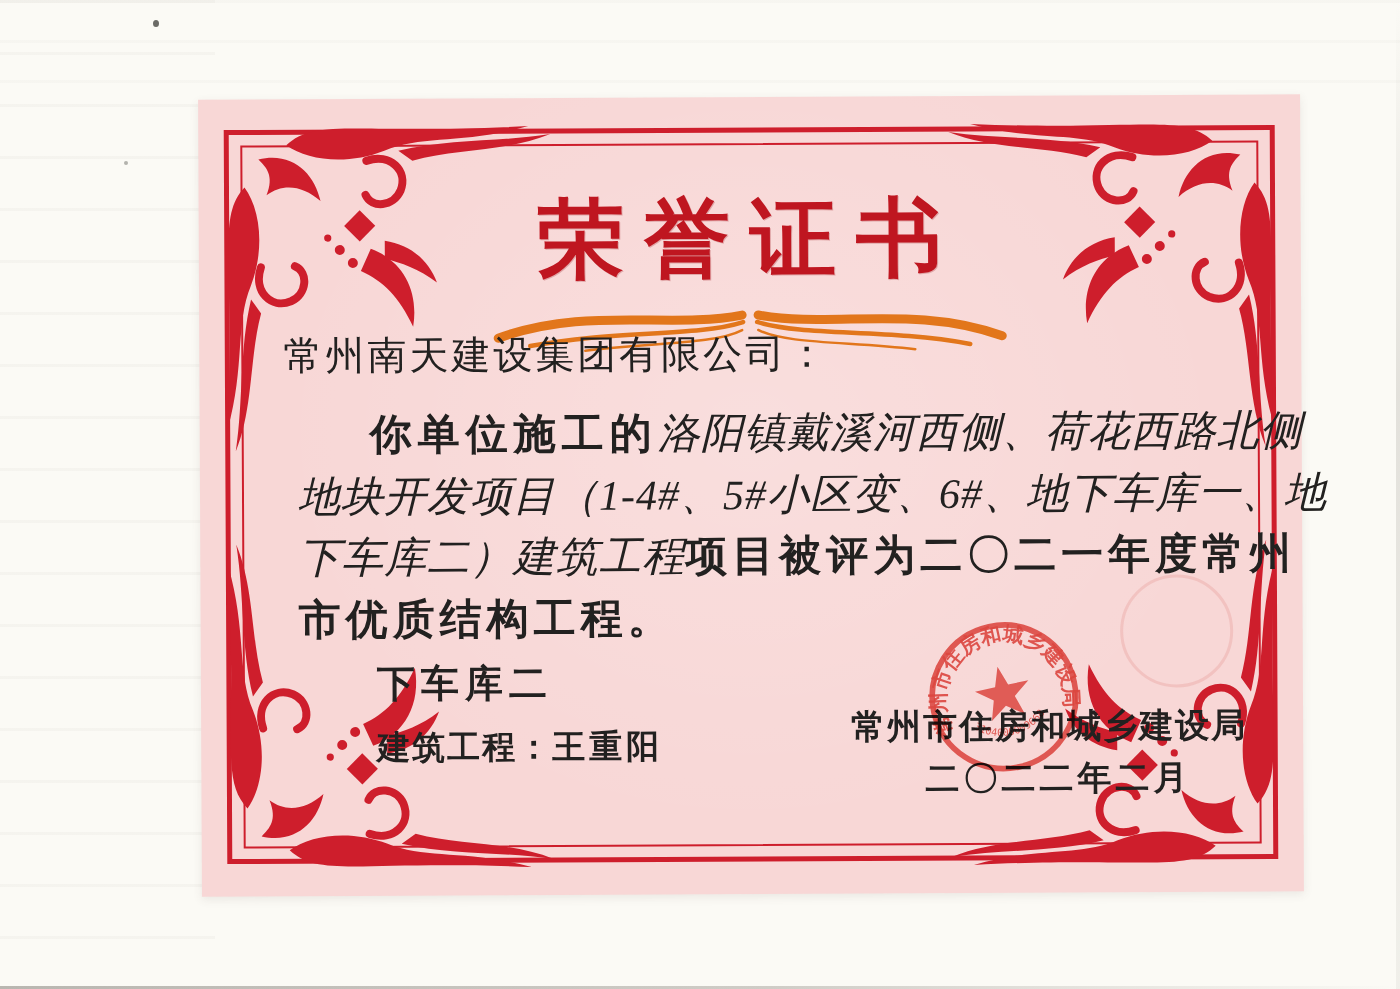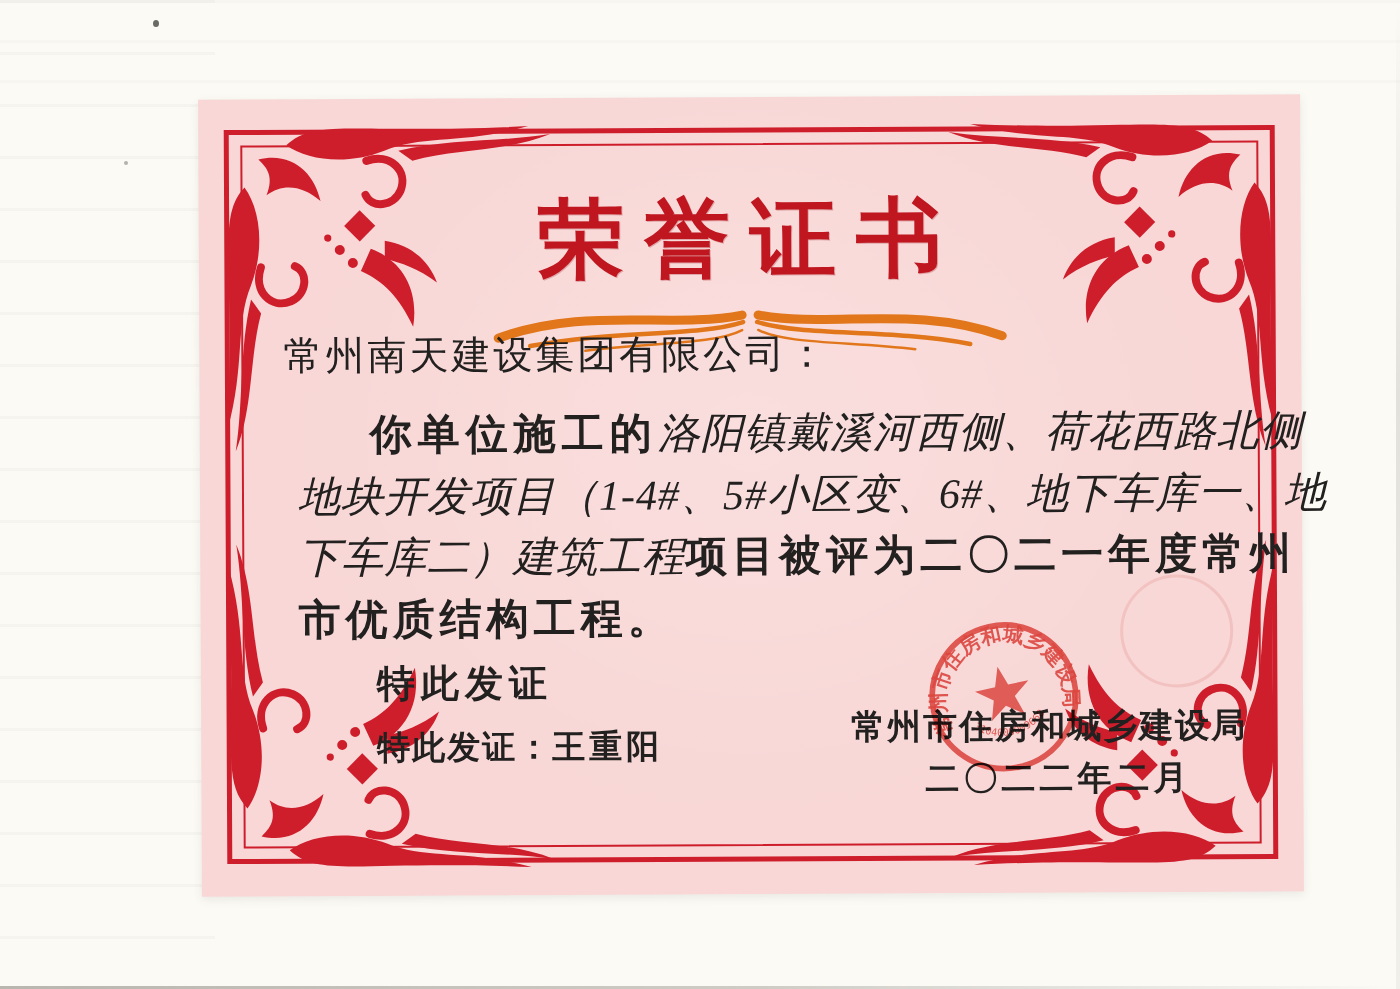--- a/index.html
+++ b/index.html
@@ -168,24 +168,24 @@
   <div class="t bodyline l2">
     <span class="seg-kai">地块开发项目（1-4#、5#小区变、6#、地下车库一、地</span>
   </div>
   <div class="t bodyline l3">
     <span class="seg-kai">下车库二）建筑工程</span><span class="seg-song-bold">项目被评为二〇二一年度常州</span>
   </div>
   <div class="t bodyline l4">
     <span class="seg-song-bold">市优质结构工程。</span>
   </div>
 
-  <div class="t issue-statement">特此发证</div>
+  <div class="t issue-statement">下车库二</div>
 
   <div class="t manager">
-    <span class="lbl">特此发证：</span><span class="name">王重阳</span>
+    <span class="lbl">建筑工程：</span><span class="name">王重阳</span>
   </div>
 
   <div class="t issuer">常州市住房和城乡建设局</div>
   <div class="t issue-date">二〇二二年二月</div>
 
   <svg class="ghost-ring" width="120" height="120" viewBox="0 0 120 120">
     <circle cx="60" cy="60" r="55" fill="none" stroke="rgba(228,146,142,0.30)" stroke-width="3"></circle>
   </svg>
 
   <svg class="seal" width="164" height="164" viewBox="0 0 160 160">

